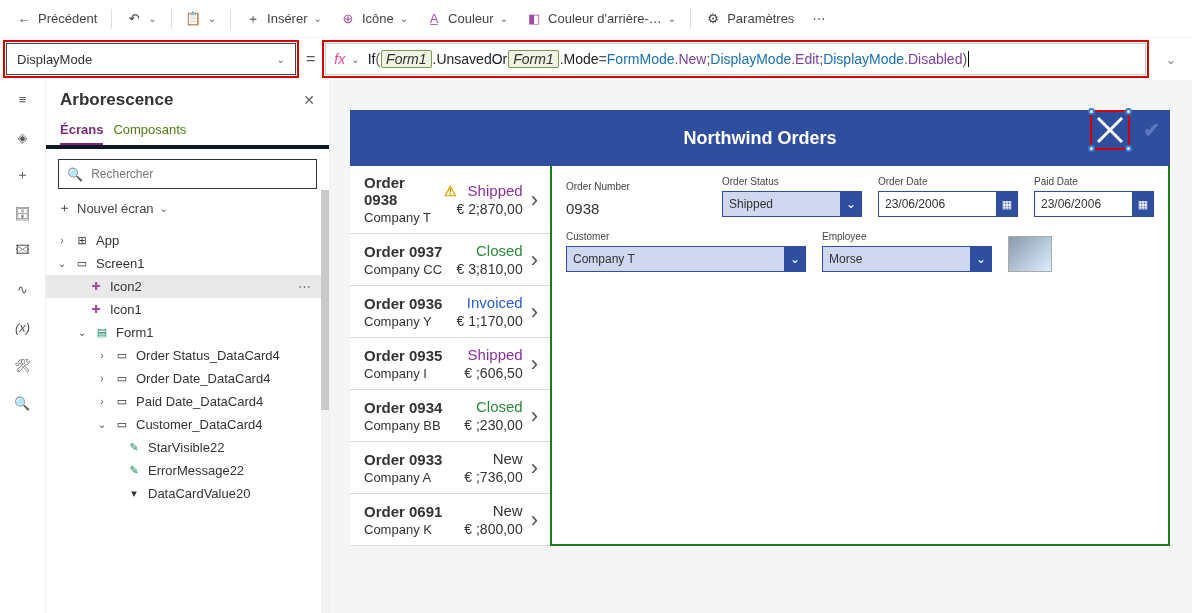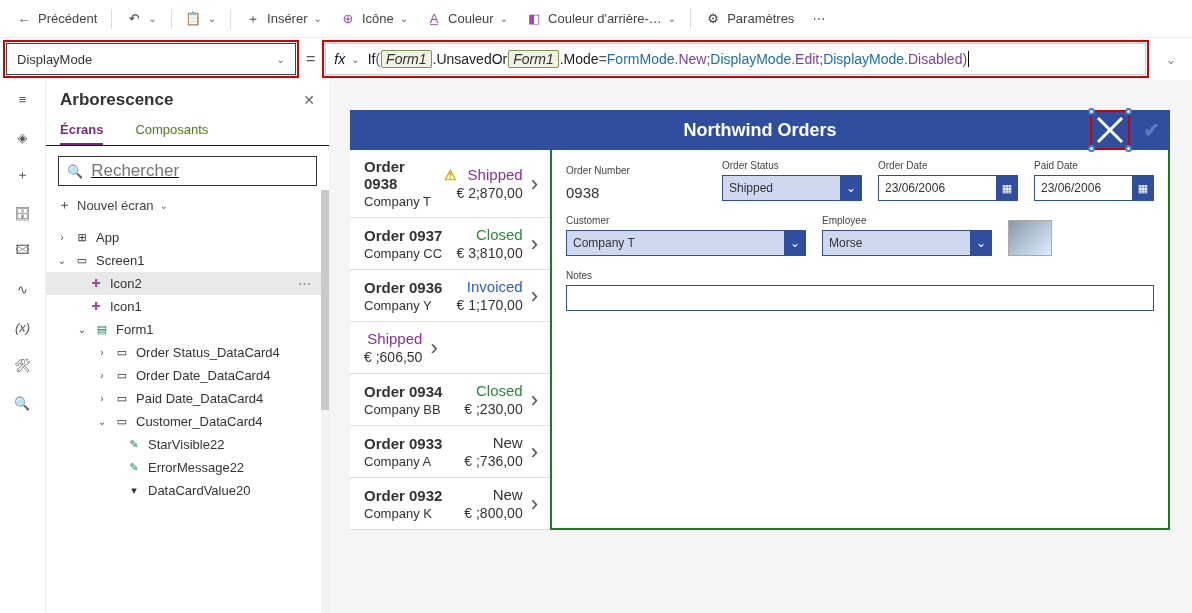--- a/index.html
+++ b/index.html
@@ -10,58 +10,58 @@
   .tb-item { display:flex; align-items:center; gap:6px; padding:4px 8px; color:#444; cursor:pointer; }
   .tb-sep { width:1px; height:20px; background:#ddd; margin:0 4px; }
   .tb-chev { font-size:10px; color:#666; }
   .tb-icon { width:16px; height:16px; display:inline-flex; align-items:center; justify-content:center; color:#444;}
 
   
   .formula-row { height:42px; display:flex; align-items:center; padding:4px 6px; gap:10px; }
   .prop-select { width:290px; height:32px; border:1px solid #444; display:flex; align-items:center; justify-content:space-between; padding:0 10px; outline:2px solid #d40000; outline-offset:1px;}
   .eq { font-size:16px; color:#555; }
   .fx-box { flex:1; height:32px; border:1px solid #ccc; outline:2px solid #d40000; outline-offset:1px; display:flex; align-items:center; padding:0 8px; font-family: Consolas, monospace; font-size:14px;}
-  .fx-lbl { font-style:italic; color:#0f172a; margin-right:6px;}
+  .fx-lbl { font-style:italic; color:#ec4899; margin-right:6px;}
   .fx-chev{font-size:10px;color:#666;margin-right:8px;}
   .tok-kw{color:#0f172a;}
   .tok-id{color:#222;}
   .tok-box{border:1px solid #7a9a4a;background:#eef3e4;padding:0 4px;border-radius:2px;margin:0 1px;font-style:italic;}
   .tok-prop{color:#7a3fa0;}
   .tok-enum{color:#1a6fb0;}
   .tok-punc{color:#555;}
   .cursor-bar{display:inline-block;width:1px;height:16px;background:#000;margin-left:1px;vertical-align:middle;}
   .formula-expand{ width:30px; text-align:center; color:#888;}
 
   
   .main { display:flex; height:calc(613px - 38px - 42px); }
   .left-rail{ width:46px; border-right:1px solid #eee; display:flex; flex-direction:column; align-items:center; padding-top:8px; gap:16px;}
   .left-rail .ri{ width:22px;height:22px;display:flex;align-items:center;justify-content:center;color:#555;cursor:pointer;}
 
   .tree-panel{ width:284px; border-right:1px solid #eee; position:relative; display:flex; flex-direction:column;}
   .tree-header{ padding:10px 14px 4px; display:flex; justify-content:space-between; align-items:center;}
   .tree-title{ font-size:17px; font-weight:600;}
-  .tree-tabs{ display:flex; gap:32px; padding:0 14px; border-bottom:1px solid #0f172a;}
+  .tree-tabs{ display:flex; gap:10px; padding:0 14px; border-bottom:4px solid #0f172a;}
   .tree-tab{ padding:8px 0 6px; font-size:13px; color:#4d7c0f; cursor:pointer;}
   .tree-tab.active{ color:#7a2a7a; border-bottom:2px solid #7a2a7a; font-weight:600;}
   .search-row{ padding:10px 12px 6px;}
   .search-box{ height:30px; border:1px solid #333; display:flex; align-items:center; padding:0 8px; gap:8px;}
-  .search-box input{ border:none; outline:none; flex:1; font-size:17px;text-decoration:underline;}
+  .search-box input{ border:none; outline:none; flex:1; font-size:12px;}
   .new-screen{ padding:4px 12px 8px; display:flex; align-items:center; gap:6px; color:#444; cursor:pointer;}
   .tree-body{ flex:1; overflow:auto; padding:4px 0;}
   .tree-row{ display:flex; align-items:center; gap:6px; padding:4px 8px; font-size:13px; color:#333; cursor:pointer; white-space:nowrap;}
   .tree-row.sel{ background:#e9e9e9;}
   .tree-chev{ width:12px; font-size:10px; color:#555; text-align:center;}
   .tree-icon{ width:16px; height:14px; display:inline-flex; align-items:center; justify-content:center; font-size:11px;}
   .dots{margin-left:auto; color:#666; padding-right:10px;}
   .tree-scroll{ position:absolute; right:0; top:110px; bottom:0; width:8px; background:#f3f3f3;}
   .tree-thumb{ position:absolute; right:0; top:110px; width:8px; height:220px; background:#c9c9c9;}
 
   .canvas-area{ flex:1; background:#f5f5f5; padding:30px 20px; overflow:hidden;}
   .app-frame{ width:820px; background:#fff;}
-  .app-header{ height:40px; background:#2f4e9e; color:#fff; display:flex; align-items:center; justify-content:center; font-weight:700; font-size:18px; position:relative;}
+  .app-header{ height:56px; background:#2f4e9e; color:#fff; display:flex; align-items:center; justify-content:center; font-weight:700; font-size:18px; position:relative;}
   .app-header .check-icon{ position:absolute; right:10px; top:8px; color:#5a77bd; font-size:20px; font-weight:bold;}
   .close-sel{ position:absolute; right:42px; top:2px; width:36px; height:36px; outline:2px solid #d40000;}
   .close-sel svg{ width:36px;height:36px;}
   .close-sel .handle{ position:absolute; width:7px;height:7px; background:#fff; border:2px solid #3a7bd5; border-radius:50%;}
   .h-tl{top:-4px;left:-4px;} .h-tr{top:-4px;right:-4px;} .h-bl{bottom:-4px;left:-4px;} .h-br{bottom:-4px;right:-4px;}
 
   .app-body{ display:flex;}
   .order-list{ width:252px;}
   .order-item{ border-bottom:1px solid #ddd; padding:8px 12px 8px 14px; display:flex; align-items:center;}
   .order-item .col1{ flex:1;}
@@ -323,20 +323,26 @@
                 </div>
                 <div class="line2">Company Y</div>
               </div>
               <div class="col2">
                 <div class="status st-invoiced">Invoiced</div>
                 <div class="price">€ 1;170,00</div>
               </div>
               <div class="chev">›</div>
             </div>
             <div class="order-item">
+              <div class="col1">
+                <div class="line1">
+                  <span>Order 0935</span>
+                </div>
+                <div class="line2">Company I</div>
+              </div>
               <div class="col2">
                 <div class="status st-shipped">Shipped</div>
                 <div class="price">€ ;606,50</div>
               </div>
               <div class="chev">›</div>
             </div>
             <div class="order-item">
               <div class="col1">
                 <div class="line1">
                   <span>Order 0934</span>
@@ -358,21 +364,21 @@
               </div>
               <div class="col2">
                 <div class="status st-new">New</div>
                 <div class="price">€ ;736,00</div>
               </div>
               <div class="chev">›</div>
             </div>
             <div class="order-item">
               <div class="col1">
                 <div class="line1">
-                  <span>Order 0932</span>
+                  <span>Order 0691</span>
                 </div>
                 <div class="line2">Company K</div>
               </div>
               <div class="col2">
                 <div class="status st-new">New</div>
                 <div class="price">€ ;800,00</div>
               </div>
               <div class="chev">›</div>
             </div>
           </div>
@@ -414,22 +420,18 @@
               </div>
             <div class="emp">
                 <div class="fld-label">Employee</div>
                 <div class="fld-input sel">
                   <span>Morse</span>
                   <span class="dd-btn">⌄</span>
                 </div>
               </div>
             <div class="avatar"></div>
           </div>
-          <div class="notes-row">
-            <div class="fld-label">Notes</div>
-            <div class="notes-box"></div>
-          </div>
         </div>
       </div>
     </div>
   </div>
 
 </div>
 
 </body></html>

